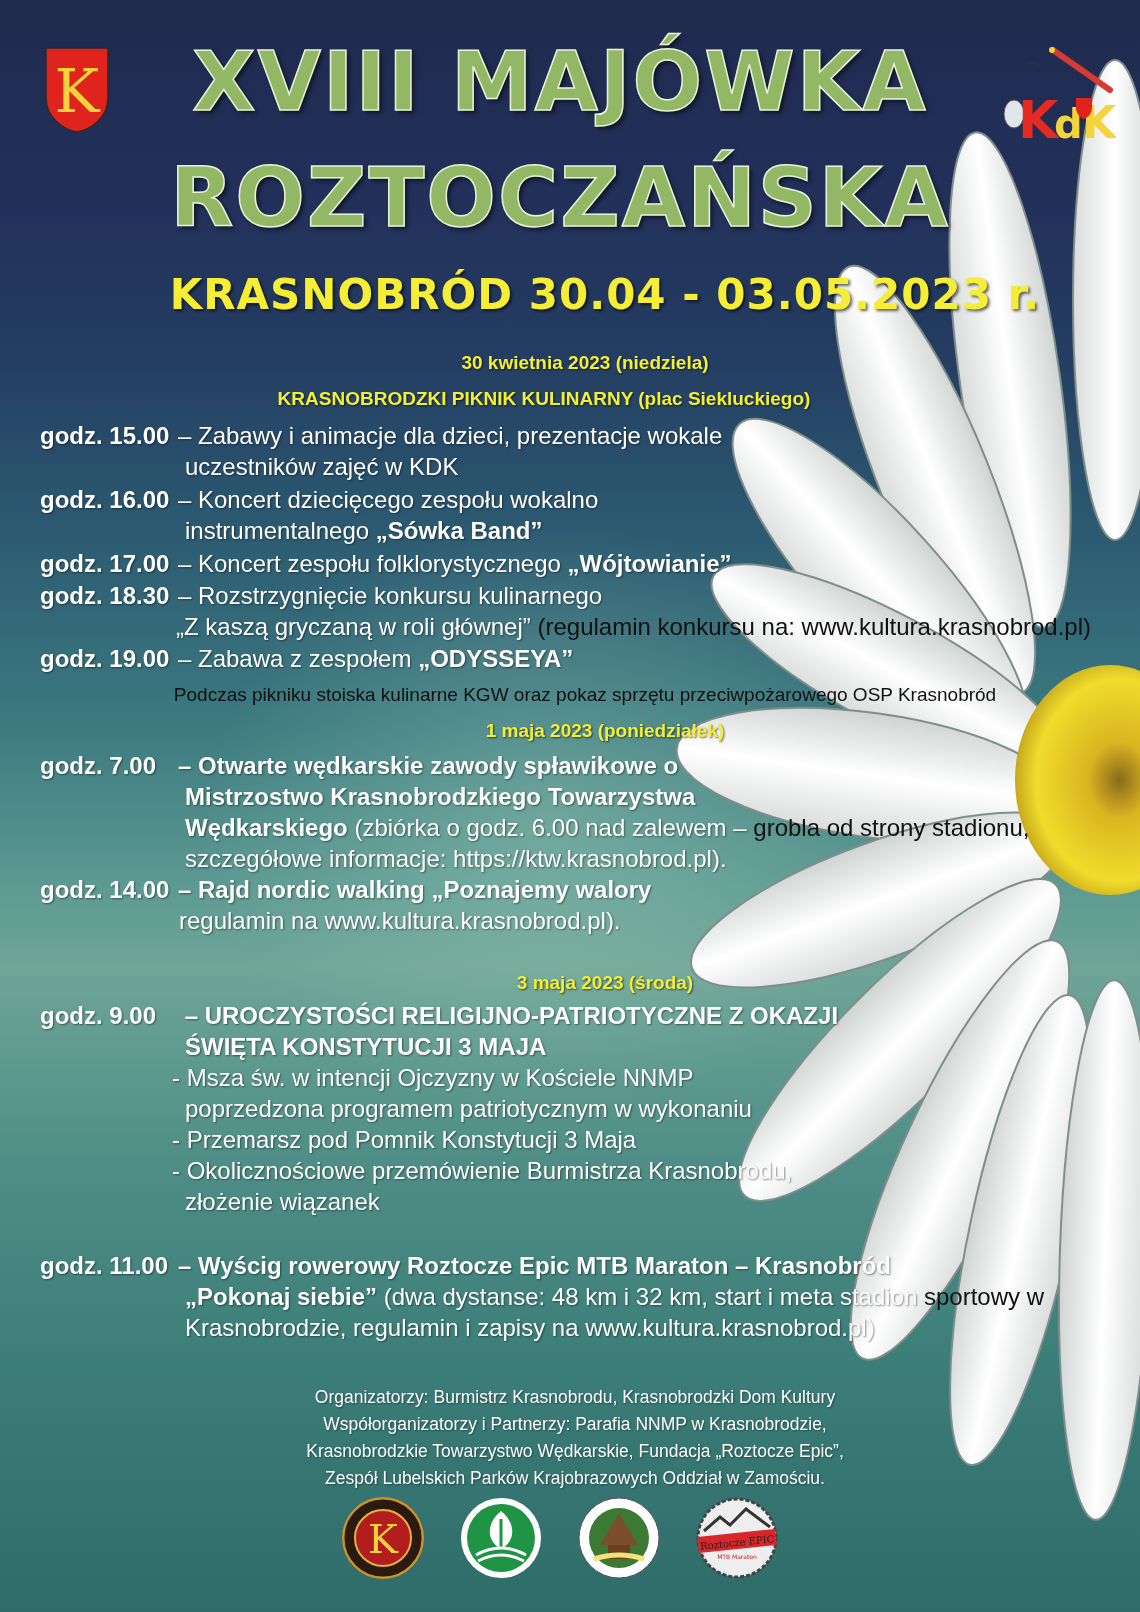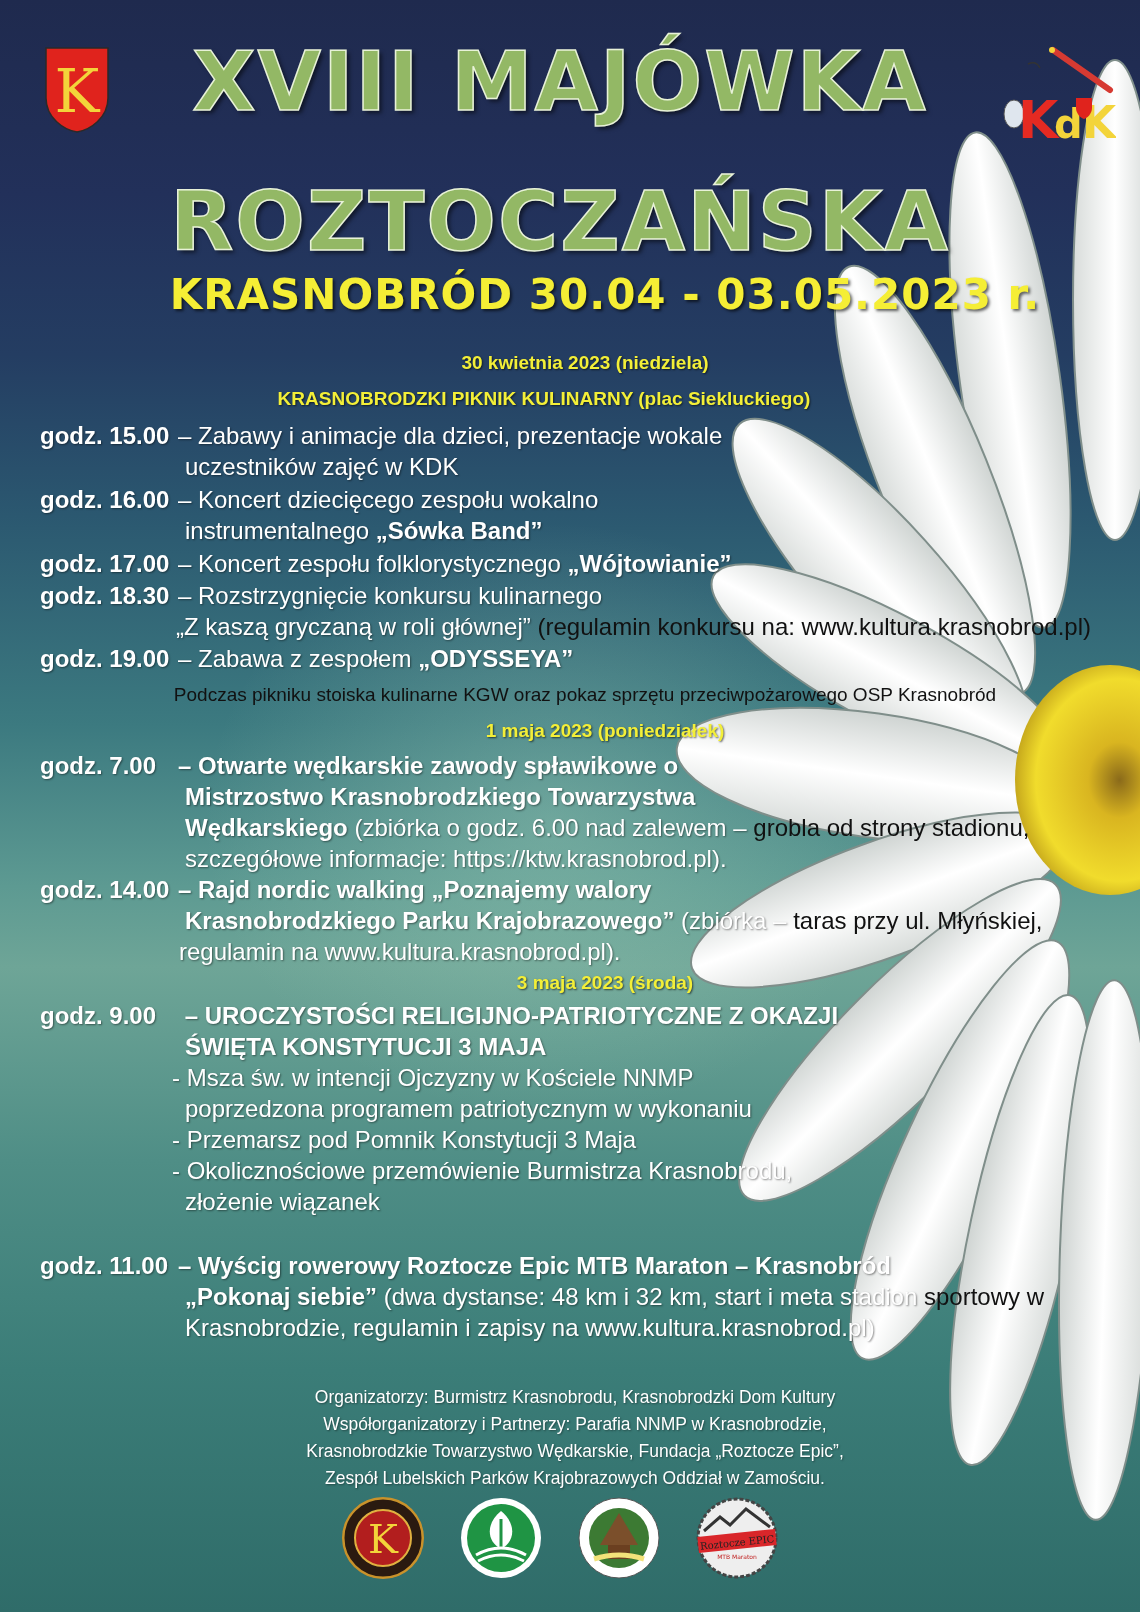--- a/index.html
+++ b/index.html
@@ -24,21 +24,21 @@
   .kdk-logo { position: absolute; left: 998px; top: 42px; width: 118px; height: 100px; }
 
   .title {
     position: absolute; left: 120px; width: 880px; text-align: center;
     font-family: "DejaVu Sans", sans-serif; font-weight: bold;
     color: #93b865; letter-spacing: 2px;
     -webkit-text-stroke: 1.5px #e8f2d8;
     text-shadow: 3px 3px 4px rgba(0,0,0,0.55);
   }
   .title-1 { top: 32px; font-size: 82px; line-height: 100px; }
-  .title-2 { top: 148px; font-size: 82px; line-height: 100px; margin-top: 24px; }
+  .title-2 { top: 148px; font-size: 82px; line-height: 100px; }
   .subtitle {
     position: absolute; left: 0; width: 1140px; top: 270px; text-align: center;
     padding-left: 70px; box-sizing: border-box;
     font-family: "DejaVu Sans", sans-serif; font-weight: bold;
     font-size: 42px; color: #f5ee35; letter-spacing: 1px;
     text-shadow: 2px 2px 3px rgba(0,0,0,0.6);
   }
 
   .day {
     position: absolute; left: 0; width: 1140px; text-align: center;
@@ -152,21 +152,20 @@
 
   <div class="day" style="top:720px; padding-left:70px;">1 maja 2023 (poniedziałek)</div>
   <div class="ev" style="top:750px;">
     <div class="line"><span class="time">godz.   7.00</span><b>– Otwarte wędkarskie zawody spławikowe o</b></div>
     <div class="line indent"><b>Mistrzostwo Krasnobrodzkiego Towarzystwa</b></div>
     <div class="line indent"><b>Wędkarskiego</b><span> (zbiórka o godz. 6.00 nad zalewem – </span><span class="dark">grobla od strony stadionu,</span></div>
     <div class="line indent">szczegółowe informacje: https://ktw.krasnobrod.pl).</div>
   </div>
   <div class="ev" style="top:874px;">
     <div class="line"><span class="time">godz. 14.00</span><b>– Rajd nordic walking  „Poznajemy walory</b></div>
-    <div class="line indent"><b>Krasnobrodzkiego Parku Krajobrazowego”</b><span> (zbiórka – </span><span class="dark">taras przy ul. Młyńskiej,</span></div>
     <div class="line" style="padding-left:139px;">regulamin na www.kultura.krasnobrod.pl).</div>
   </div>
 
   <div class="day" style="top:972px; padding-left:70px;">3 maja 2023 (środa)</div>
   <div class="ev" style="top:1000px;">
     <div class="line"><span class="time">godz.  9.00</span><b> – UROCZYSTOŚCI RELIGIJNO-PATRIOTYCZNE Z OKAZJI</b></div>
     <div class="line indent"><b>ŚWIĘTA KONSTYTUCJI 3 MAJA</b></div>
     <div class="line sub">- Msza św. w intencji Ojczyzny w Kościele NNMP</div>
     <div class="line sub2">poprzedzona programem patriotycznym w wykonaniu</div>
     <div class="line sub">- Przemarsz pod Pomnik Konstytucji 3 Maja</div>

